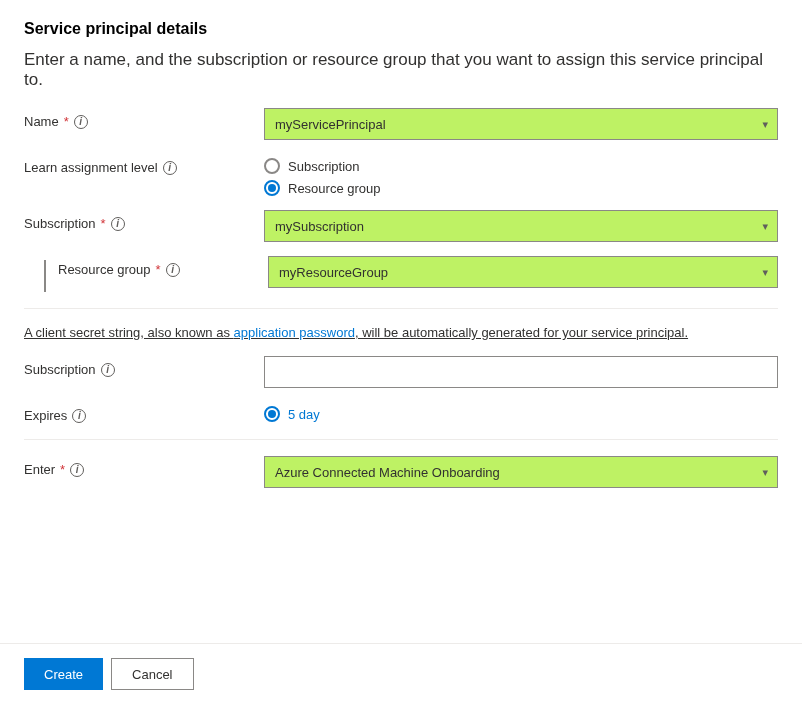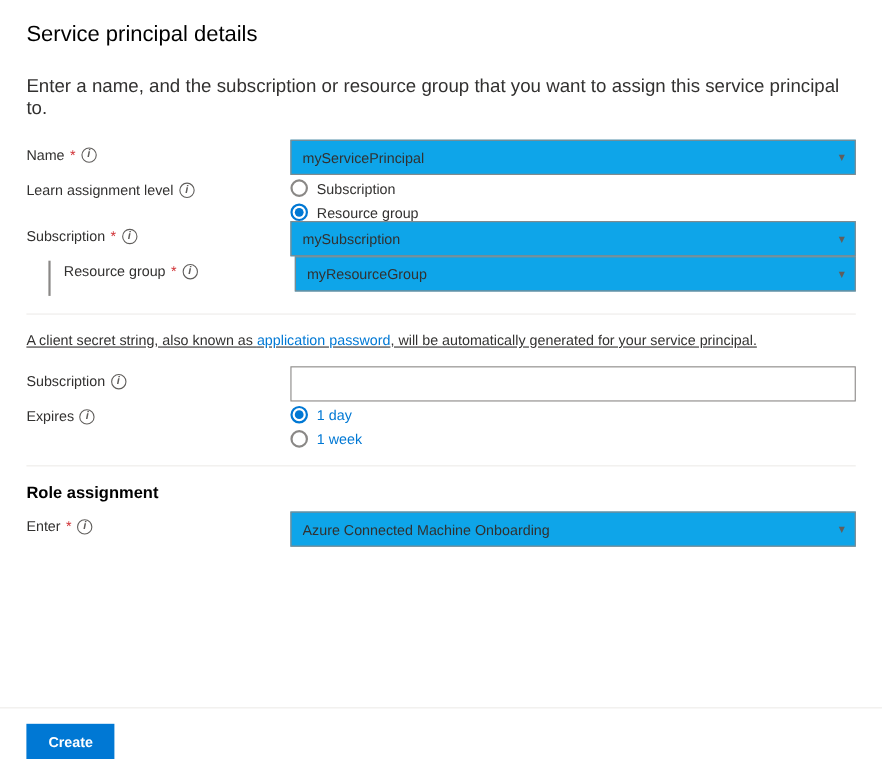--- a/index.html
+++ b/index.html
@@ -8,33 +8,34 @@
       font-size: 13px;
       color: #323130;
       background: #fff;
       width: 802px;
       min-height: 704px;
     }
     .page {
       padding: 20px 24px 20px 24px;
     }
     h2 {
-      font-size: 20px;
-      font-weight: 400;
+      font-size: 16px;
+      font-weight: 700;
       color: #000;
-      margin-bottom: 26px;
+      margin-bottom: 12px;
     }
     .section-desc {
       font-size: 17px;
       color: #323130;
       margin-bottom: 18px;
     }
     .form-row {
       display: flex;
       align-items: flex-start;
+      margin-bottom: 14px;
     }
     .form-label {
       width: 240px;
       min-width: 240px;
       padding-top: 6px;
       font-size: 13px;
       color: #323130;
       display: flex;
       align-items: center;
       gap: 5px;
@@ -65,21 +66,21 @@
       width: 100%;
     }
     .select-box {
       width: 100%;
       height: 32px;
       border: 1px solid #8a8886;
       padding: 0 32px 0 10px;
       font-size: 13px;
       font-family: inherit;
       color: #323130;
-      background: #0ea5e9;
+      background: #bef264;
       appearance: none;
       cursor: pointer;
       outline: none;
     }
     .select-arrow {
       position: absolute;
       right: 10px;
       top: 50%;
       transform: translateY(-50%);
       pointer-events: none;
@@ -175,21 +176,20 @@
     }
     .btn-primary {
       background: #0078d4;
       color: #fff;
       border: none;
       padding: 6px 20px;
       font-size: 13px;
       font-family: inherit;
       cursor: pointer;
       height: 32px;
-      font-weight: bold;
     }
     .btn-secondary {
       background: #fff;
       color: #323130;
       border: 1px solid #8a8886;
       padding: 6px 20px;
       font-size: 13px;
       font-family: inherit;
       cursor: pointer;
       height: 32px;
@@ -296,35 +296,30 @@
 
     <div class="form-row">
       <div class="form-label">
         <span>Expires</span>
         <span class="info-icon" title="Info">i</span>
       </div>
       <div class="form-control">
         <div class="radio-group">
           <label class="radio-item">
             <span class="radio-input checked"></span>
-            <span class="radio-label blue">1 day</span>
-          </label>
-          <label class="radio-item">
-            <span class="radio-input"></span>
-            <span class="radio-label blue">1 week</span>
+            <span class="radio-label blue">5 day</span>
           </label>
         </div>
       </div>
     </div>
   </div>
 
   <hr class="divider">
 
   <div>
-    <h2 class="section-title">Role assignment</h2>
 
     <div class="form-row">
       <div class="form-label">
         <span>Enter</span>
         <span class="required">*</span>
         <span class="info-icon" title="Info">i</span>
       </div>
       <div class="form-control">
         <div class="select-wrapper">
           <select class="select-box">
@@ -332,15 +327,16 @@
           </select>
           <span class="select-arrow">▾</span>
         </div>
       </div>
     </div>
   </div>
 </div>
 
 <div class="footer">
   <button class="btn-primary">Create</button>
+  <button class="btn-secondary">Cancel</button>
 </div>
 
 <div style="height:60px;"></div>
 
 </body></html>

